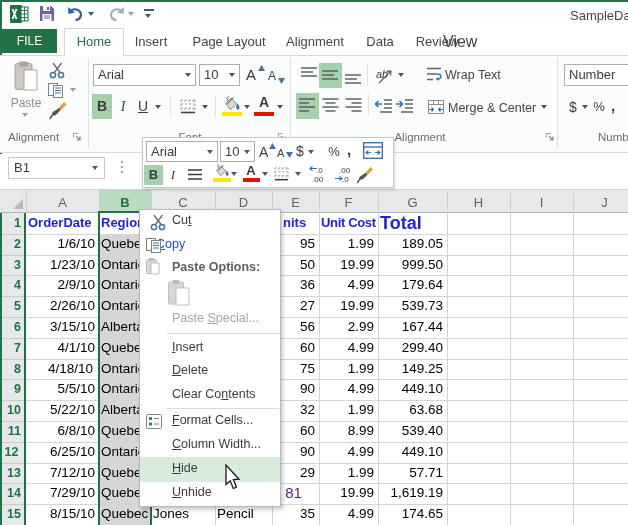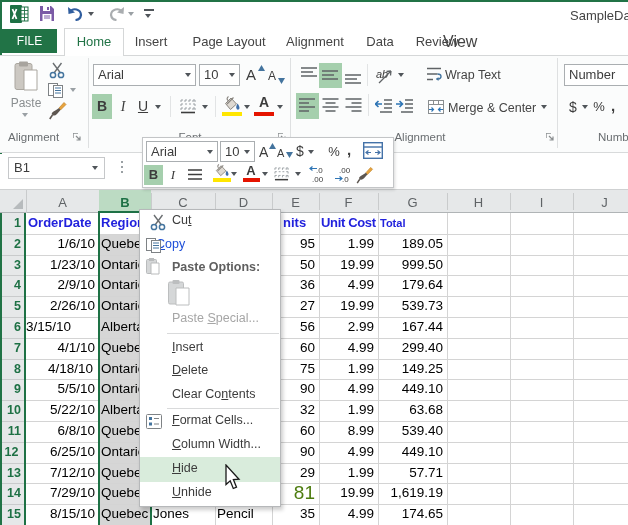--- a/index.html
+++ b/index.html
@@ -267,42 +267,42 @@
 <div class="a" style="left:26px;top:441.8px;width:602px;height:1px;background:#d4d4d4"></div>
 <div class="a" style="left:26px;top:462.6px;width:602px;height:1px;background:#d4d4d4"></div>
 <div class="a" style="left:26px;top:483.4px;width:602px;height:1px;background:#d4d4d4"></div>
 <div class="a" style="left:26px;top:504.2px;width:602px;height:1px;background:#d4d4d4"></div>
 <div class="a" style="left:98px;top:211px;width:2px;height:314px;background:#1e7145"></div>
 <div class="a" style="left:150px;top:213px;width:2px;height:312px;background:#1e7145"></div>
 <div class="a" style="left:28px;top:213.0px;width:70px;height:20.8px;overflow:hidden;white-space:nowrap;font-weight:bold;color:#2222dd;font-size:13px;line-height:20.8px">OrderDate</div>
 <div class="a" style="left:101px;top:213.0px;width:49px;height:20.8px;white-space:nowrap;font-weight:bold;color:#2222dd;font-size:13px;line-height:20.8px">Region</div>
 <div class="a" style="left:283px;top:213.0px;font-weight:bold;color:#2222dd;font-size:13px;line-height:20.8px">nits</div>
 <div class="a" style="left:321px;top:213.0px;font-weight:bold;color:#2222dd;font-size:13px;letter-spacing:-0.35px;line-height:20.8px">Unit Cost</div>
-<div class="a" style="left:380px;top:213.0px;width:66px;height:20.8px;overflow:hidden;white-space:nowrap;font-weight:bold;color:#2222dd;font-size:11px;line-height:20.8px">Total</div>
+<div class="a" style="left:380px;top:213.0px;width:66px;height:20.8px;overflow:hidden;white-space:nowrap;font-weight:bold;color:#2222dd;font-size:18px;line-height:20.8px">Total</div>
 <div class="a" style="left:26px;top:233.8px;width:69px;height:20.8px;color:#000;font-size:13.5px;text-align:right;line-height:20.8px">1/6/10</div>
 <div class="a" style="left:101px;top:233.8px;width:49px;height:20.8px;white-space:nowrap;color:#000;font-size:13.5px;line-height:20.8px">Quebec</div>
 <div class="a" style="left:272px;top:233.8px;width:43px;height:20.8px;color:#000;font-size:13.5px;text-align:right;line-height:20.8px">95</div>
 <div class="a" style="left:319px;top:233.8px;width:55px;height:20.8px;color:#000;font-size:13.5px;text-align:right;line-height:20.8px">1.99</div>
 <div class="a" style="left:378px;top:233.8px;width:65px;height:20.8px;color:#000;font-size:13.5px;text-align:right;line-height:20.8px">189.05</div>
 <div class="a" style="left:26px;top:254.6px;width:69px;height:20.8px;color:#000;font-size:13.5px;text-align:right;line-height:20.8px">1/23/10</div>
 <div class="a" style="left:101px;top:254.6px;width:49px;height:20.8px;white-space:nowrap;color:#000;font-size:13.5px;line-height:20.8px">Ontario</div>
 <div class="a" style="left:272px;top:254.6px;width:43px;height:20.8px;color:#000;font-size:13.5px;text-align:right;line-height:20.8px">50</div>
 <div class="a" style="left:319px;top:254.6px;width:55px;height:20.8px;color:#000;font-size:13.5px;text-align:right;line-height:20.8px">19.99</div>
 <div class="a" style="left:378px;top:254.6px;width:65px;height:20.8px;color:#000;font-size:13.5px;text-align:right;line-height:20.8px">999.50</div>
 <div class="a" style="left:26px;top:275.4px;width:69px;height:20.8px;color:#000;font-size:13.5px;text-align:right;line-height:20.8px">2/9/10</div>
 <div class="a" style="left:101px;top:275.4px;width:49px;height:20.8px;white-space:nowrap;color:#000;font-size:13.5px;line-height:20.8px">Ontario</div>
 <div class="a" style="left:272px;top:275.4px;width:43px;height:20.8px;color:#000;font-size:13.5px;text-align:right;line-height:20.8px">36</div>
 <div class="a" style="left:319px;top:275.4px;width:55px;height:20.8px;color:#000;font-size:13.5px;text-align:right;line-height:20.8px">4.99</div>
 <div class="a" style="left:378px;top:275.4px;width:65px;height:20.8px;color:#000;font-size:13.5px;text-align:right;line-height:20.8px">179.64</div>
 <div class="a" style="left:26px;top:296.2px;width:69px;height:20.8px;color:#000;font-size:13.5px;text-align:right;line-height:20.8px">2/26/10</div>
 <div class="a" style="left:101px;top:296.2px;width:49px;height:20.8px;white-space:nowrap;color:#000;font-size:13.5px;line-height:20.8px">Ontario</div>
 <div class="a" style="left:272px;top:296.2px;width:43px;height:20.8px;color:#000;font-size:13.5px;text-align:right;line-height:20.8px">27</div>
 <div class="a" style="left:319px;top:296.2px;width:55px;height:20.8px;color:#000;font-size:13.5px;text-align:right;line-height:20.8px">19.99</div>
 <div class="a" style="left:378px;top:296.2px;width:65px;height:20.8px;color:#000;font-size:13.5px;text-align:right;line-height:20.8px">539.73</div>
-<div class="a" style="left:26px;top:317.0px;width:69px;height:20.8px;color:#000;font-size:13.5px;line-height:20.8px">3/15/10</div>
+<div class="a" style="left:26px;top:317.0px;width:69px;height:20.8px;color:#000;font-size:13.5px;text-align:right;line-height:20.8px">3/15/10</div>
 <div class="a" style="left:101px;top:317.0px;width:49px;height:20.8px;white-space:nowrap;color:#000;font-size:13.5px;line-height:20.8px">Alberta</div>
 <div class="a" style="left:272px;top:317.0px;width:43px;height:20.8px;color:#000;font-size:13.5px;text-align:right;line-height:20.8px">56</div>
 <div class="a" style="left:319px;top:317.0px;width:55px;height:20.8px;color:#000;font-size:13.5px;text-align:right;line-height:20.8px">2.99</div>
 <div class="a" style="left:378px;top:317.0px;width:65px;height:20.8px;color:#000;font-size:13.5px;text-align:right;line-height:20.8px">167.44</div>
 <div class="a" style="left:26px;top:337.8px;width:69px;height:20.8px;color:#000;font-size:13.5px;text-align:right;line-height:20.8px">4/1/10</div>
 <div class="a" style="left:101px;top:337.8px;width:49px;height:20.8px;white-space:nowrap;color:#000;font-size:13.5px;line-height:20.8px">Quebec</div>
 <div class="a" style="left:272px;top:337.8px;width:43px;height:20.8px;color:#000;font-size:13.5px;text-align:right;line-height:20.8px">60</div>
 <div class="a" style="left:319px;top:337.8px;width:55px;height:20.8px;color:#000;font-size:13.5px;text-align:right;line-height:20.8px">4.99</div>
 <div class="a" style="left:378px;top:337.8px;width:65px;height:20.8px;color:#000;font-size:13.5px;text-align:right;line-height:20.8px">299.40</div>
 <div class="a" style="left:24px;top:358.6px;width:69px;height:20.8px;color:#000;font-size:13.5px;text-align:right;line-height:20.8px">4/18/10</div>
@@ -330,21 +330,21 @@
 <div class="a" style="left:272px;top:441.8px;width:43px;height:20.8px;color:#000;font-size:13.5px;text-align:right;line-height:20.8px">90</div>
 <div class="a" style="left:319px;top:441.8px;width:55px;height:20.8px;color:#000;font-size:13.5px;text-align:right;line-height:20.8px">4.99</div>
 <div class="a" style="left:378px;top:441.8px;width:65px;height:20.8px;color:#000;font-size:13.5px;text-align:right;line-height:20.8px">449.10</div>
 <div class="a" style="left:26px;top:462.6px;width:69px;height:20.8px;color:#000;font-size:13.5px;text-align:right;line-height:20.8px">7/12/10</div>
 <div class="a" style="left:101px;top:462.6px;width:49px;height:20.8px;white-space:nowrap;color:#000;font-size:13.5px;line-height:20.8px">Quebec</div>
 <div class="a" style="left:272px;top:462.6px;width:43px;height:20.8px;color:#000;font-size:13.5px;text-align:right;line-height:20.8px">29</div>
 <div class="a" style="left:319px;top:462.6px;width:55px;height:20.8px;color:#000;font-size:13.5px;text-align:right;line-height:20.8px">1.99</div>
 <div class="a" style="left:378px;top:462.6px;width:65px;height:20.8px;color:#000;font-size:13.5px;text-align:right;line-height:20.8px">57.71</div>
 <div class="a" style="left:26px;top:483.4px;width:69px;height:20.8px;color:#000;font-size:13.5px;text-align:right;line-height:20.8px">7/29/10</div>
 <div class="a" style="left:101px;top:483.4px;width:49px;height:20.8px;white-space:nowrap;color:#000;font-size:13.5px;line-height:20.8px">Quebec</div>
-<div class="a" style="left:272px;top:483.4px;width:43px;height:20.8px;color:#4d7c0f;font-size:19px;text-align:right;line-height:20.8px">81</div>
+<div class="a" style="left:272px;top:483.4px;width:43px;height:20.8px;color:#4c1d95;font-size:15px;text-align:center;line-height:20.8px">81</div>
 <div class="a" style="left:319px;top:483.4px;width:55px;height:20.8px;color:#000;font-size:13.5px;text-align:right;line-height:20.8px">19.99</div>
 <div class="a" style="left:378px;top:483.4px;width:65px;height:20.8px;color:#000;font-size:13.5px;text-align:right;line-height:20.8px">1,619.19</div>
 <div class="a" style="left:26px;top:504.2px;width:69px;height:20.8px;color:#000;font-size:13.5px;text-align:right;line-height:20.8px">8/15/10</div>
 <div class="a" style="left:101px;top:504.2px;width:49px;height:20.8px;white-space:nowrap;color:#000;font-size:13.5px;line-height:20.8px">Quebec</div>
 <div class="a" style="left:272px;top:504.2px;width:43px;height:20.8px;color:#000;font-size:13.5px;text-align:right;line-height:20.8px">35</div>
 <div class="a" style="left:319px;top:504.2px;width:55px;height:20.8px;color:#000;font-size:13.5px;text-align:right;line-height:20.8px">4.99</div>
 <div class="a" style="left:378px;top:504.2px;width:65px;height:20.8px;color:#000;font-size:13.5px;text-align:right;line-height:20.8px">174.65</div>
 <div class="a" style="left:153px;top:504.2px;width:61px;height:20.8px;overflow:hidden;white-space:nowrap;color:#000;font-size:13.5px;line-height:20.8px">Jones</div>
 <div class="a" style="left:217px;top:504.2px;width:54px;height:20.8px;overflow:hidden;white-space:nowrap;color:#000;font-size:13.5px;line-height:20.8px">Pencil</div>
 <div class="a" style="left:142px;top:137px;width:252px;height:51px;background:#fff;border:1px solid #c3c5c7;box-shadow:1px 2px 3px rgba(0,0,0,0.15)"></div>

